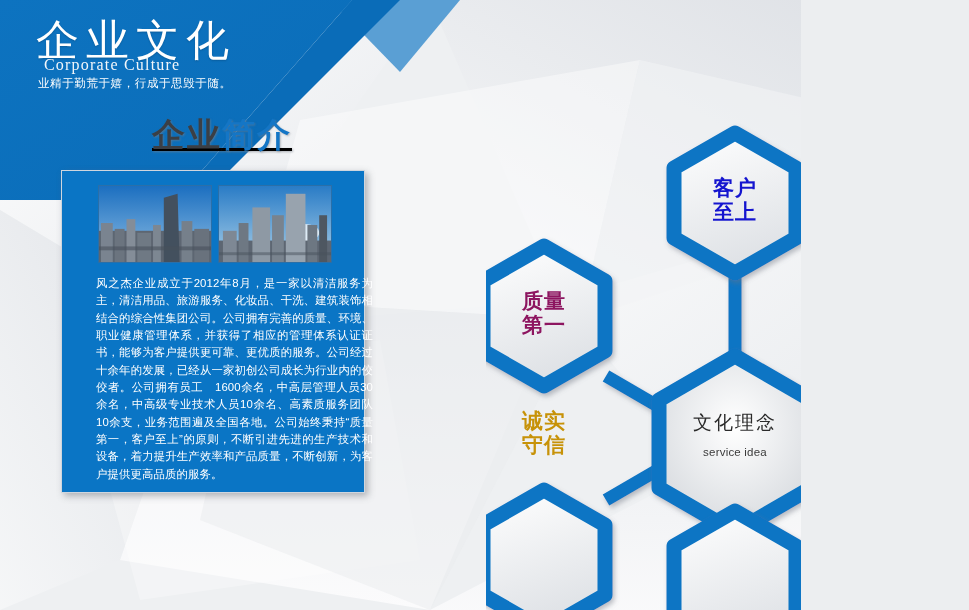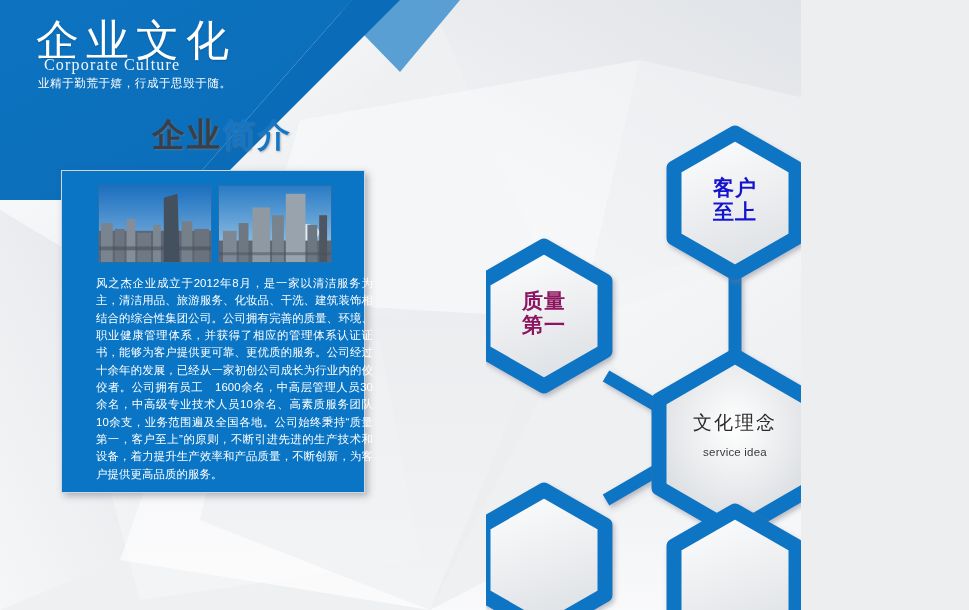--- a/index.html
+++ b/index.html
@@ -30,20 +30,21 @@
   .banner-slogan{
     position:absolute;left:38px;top:76px;width:380px;
     color:#ffffff;font-size:11.5px;letter-spacing:.6px;white-space:nowrap;
   }
 
   
   .intro-heading{
     position:absolute;left:152px;top:113px;
     font-size:33px;font-weight:700;letter-spacing:2px;
     text-shadow:1px 1px 2px rgba(120,125,135,.55);
+    text-decoration:underline;
   }
   .ih-dark{color:#3b3f45;}
   .ih-blue{color:#1476c6;}
 
   
   .card{
     position:absolute;left:61px;top:170px;width:304px;height:323px;
     background:#0a75c5;
     box-shadow:3px 3px 7px rgba(90,95,105,.45);
     border:1px solid #cfd6de;
@@ -253,20 +254,24 @@
       <div>微笑</div>
       <div>服务</div>
     </div>
 
     <div class="hexlabel hl-outer" style="left:390px;top:291px;width:100px;color:#b54207;">
       <div>精益</div>
       <div>求精</div>
     </div>
 
 
+    <div class="hexlabel hl-outer" style="left:8px;top:291px;width:100px;color:#c79208;">
+      <div>诚实</div>
+      <div>守信</div>
+    </div>
 
     <div class="hexlabel" style="left:179px;top:294px;width:140px;">
       <div class="hl-center-cn">文化理念</div>
       <div class="hl-center-en">service idea</div>
     </div>
   </div>
 
 </div>
 
 </body></html>

